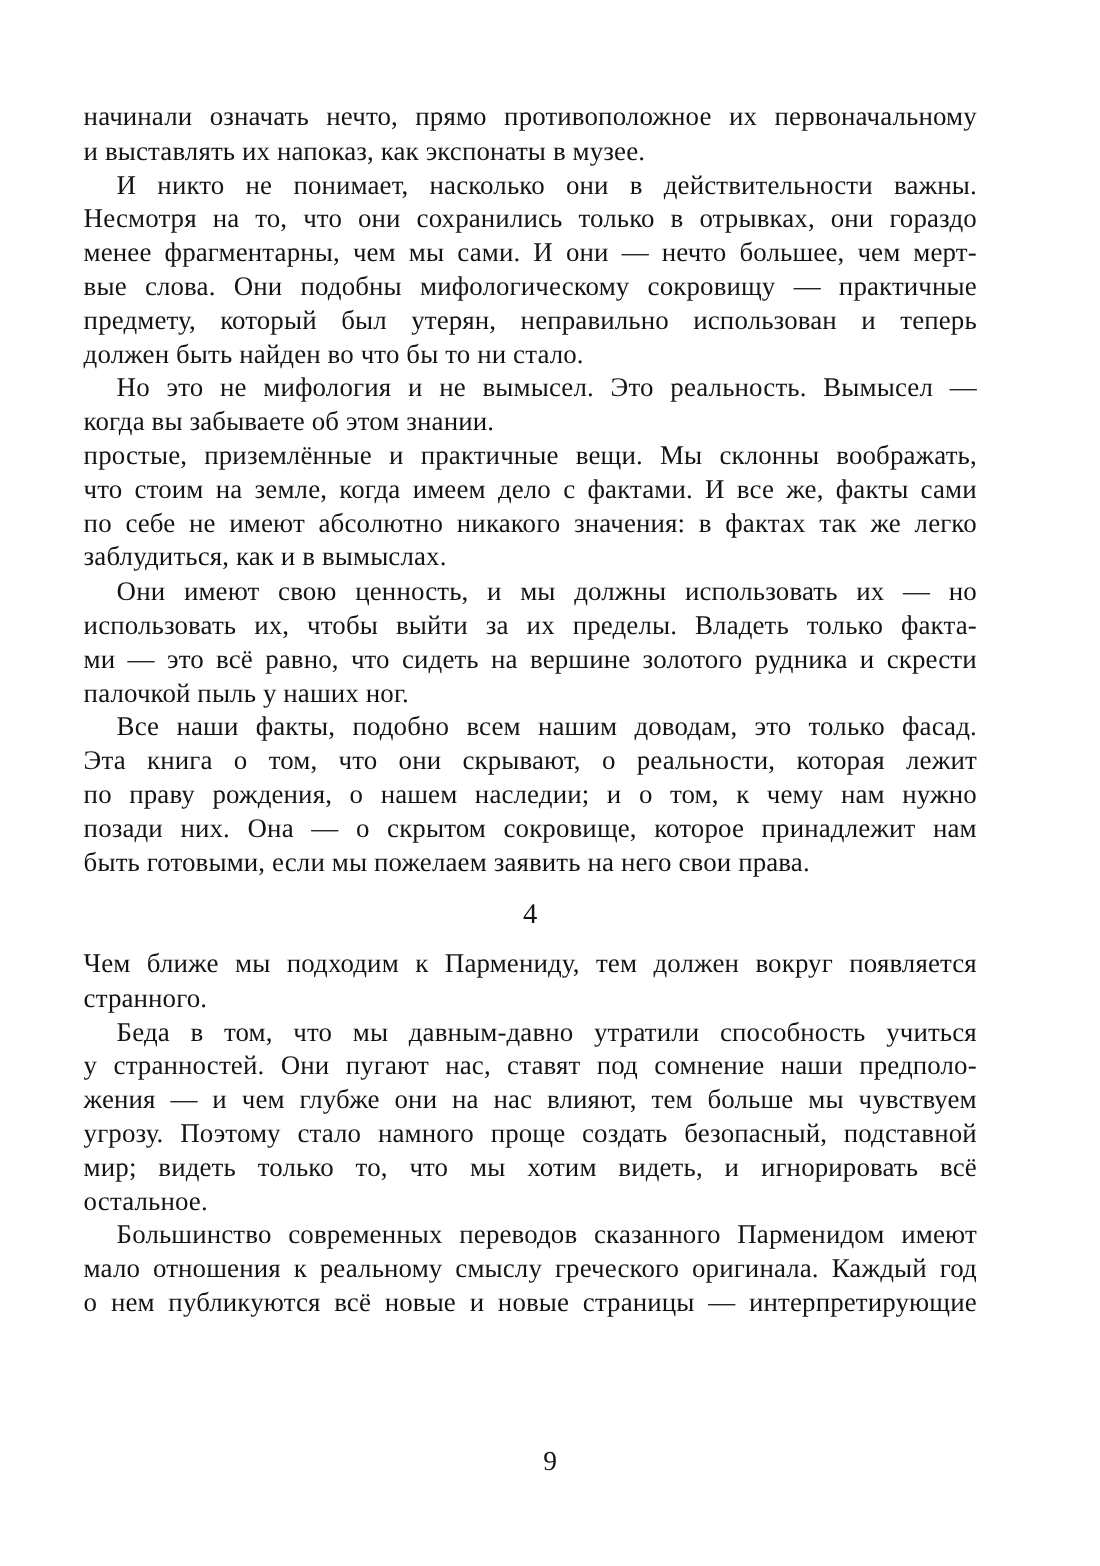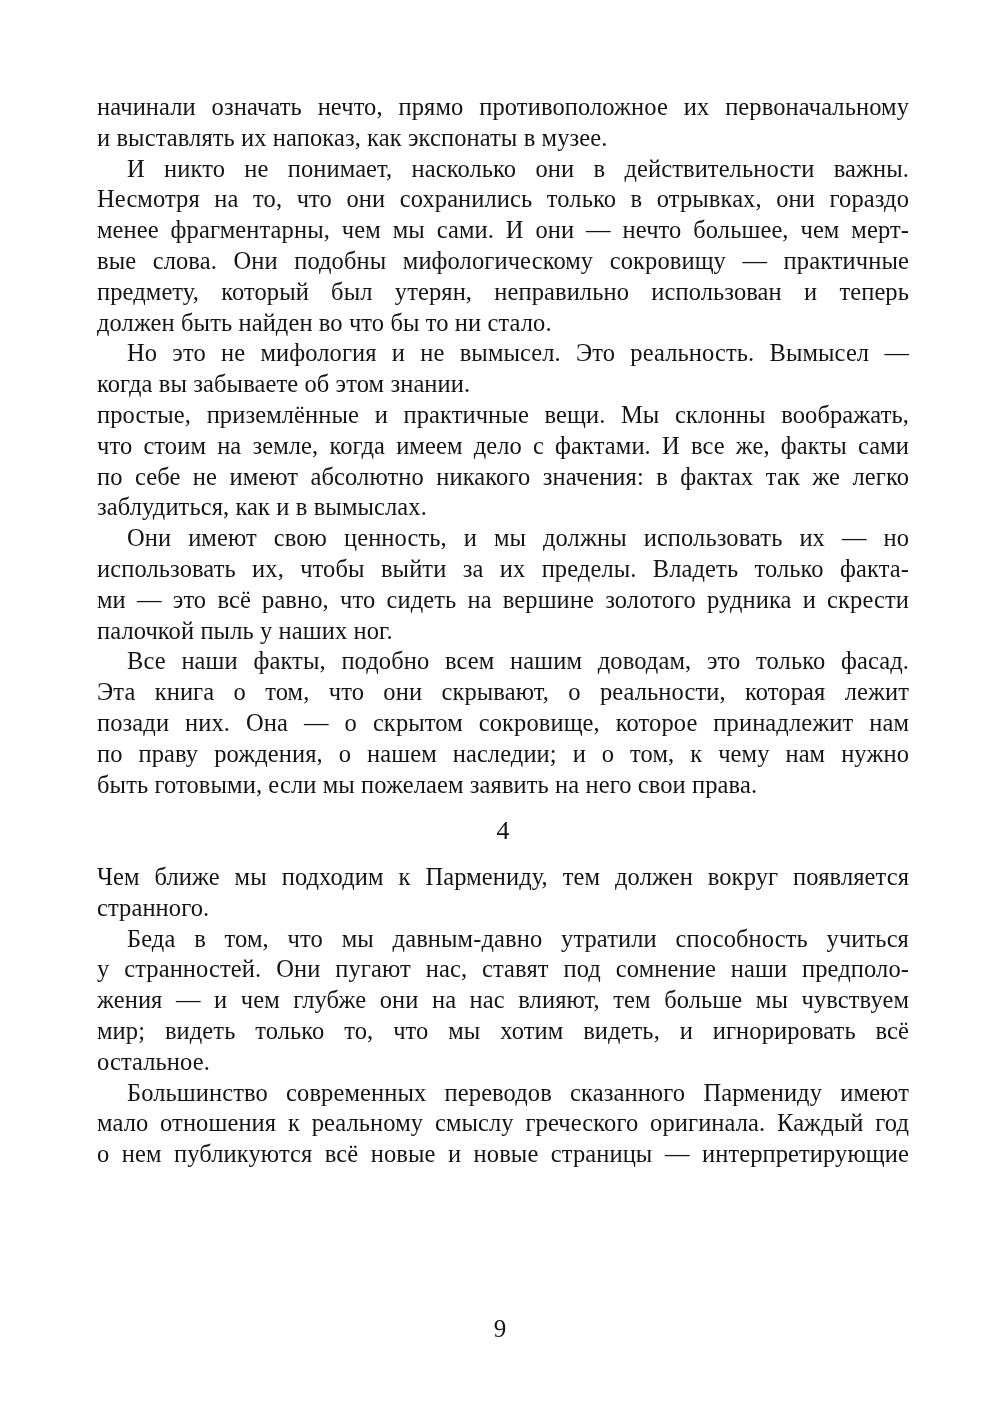--- a/index.html
+++ b/index.html
@@ -10,21 +10,21 @@
     body {
       width: 1000px;
       height: 1424px;
       position: relative;
       overflow: hidden;
       color: #141414;
       font-family: "Liberation Serif", "DejaVu Serif", serif;
     }
     .page {
       position: absolute;
-      left: 97px;
+      left: 76px;
       top: 92px;
       width: 812px;
     }
     .line {
       height: 30.8px;
       line-height: 30.8px;
       font-size: 24.5px;
       white-space: nowrap;
       text-align: justify;
       text-align-last: justify;
@@ -87,41 +87,42 @@
   <div>
     <div class="line indent">Они имеют свою ценность, и мы должны использовать их — но</div>
     <div class="line">использовать их, чтобы выйти за их пределы. Владеть только факта-</div>
     <div class="line">ми — это всё равно, что сидеть на вершине золотого рудника и скрести</div>
     <div class="line last">палочкой пыль у наших ног.</div>
   </div>
 
   <div>
     <div class="line indent">Все наши факты, подобно всем нашим доводам, это только фасад.</div>
     <div class="line">Эта книга о том, что они скрывают, о реальности, которая лежит</div>
+    <div class="line">по праву рождения, о нашем наследии; и о том, к чему нам нужно</div>
     <div class="line">позади них. Она — о скрытом сокровище, которое принадлежит нам</div>
-    <div class="line">по праву рождения, о нашем наследии; и о том, к чему нам нужно</div>
     <div class="line last">быть готовыми, если мы пожелаем заявить на него свои права.</div>
   </div>
 
   <div class="section-number">4</div>
 
   <div>
     <div class="line">Чем ближе мы подходим к Пармениду, тем должен вокруг появляется</div>
     <div class="line last">странного.</div>
   </div>
 
   <div>
     <div class="line indent">Беда в том, что мы давным-давно утратили способность учиться</div>
     <div class="line">у странностей. Они пугают нас, ставят под сомнение наши предполо-</div>
     <div class="line">жения — и чем глубже они на нас влияют, тем больше мы чувствуем</div>
+    <div class="line">угрозу. Поэтому стало намного проще создать безопасный, подставной</div>
     <div class="line">мир; видеть только то, что мы хотим видеть, и игнорировать всё</div>
     <div class="line last">остальное.</div>
   </div>
 
   <div>
-    <div class="line indent">Большинство современных переводов сказанного Пармениду имеют</div>
+    <div class="line indent">Большинство современных переводов сказанного Парменидом имеют</div>
     <div class="line">мало отношения к реальному смыслу греческого оригинала. Каждый год</div>
     <div class="line">о нем публикуются всё новые и новые страницы — интерпретирующие</div>
   </div>
 
 </div>
 
 <div class="page-number">9</div>
 
 </body></html>

